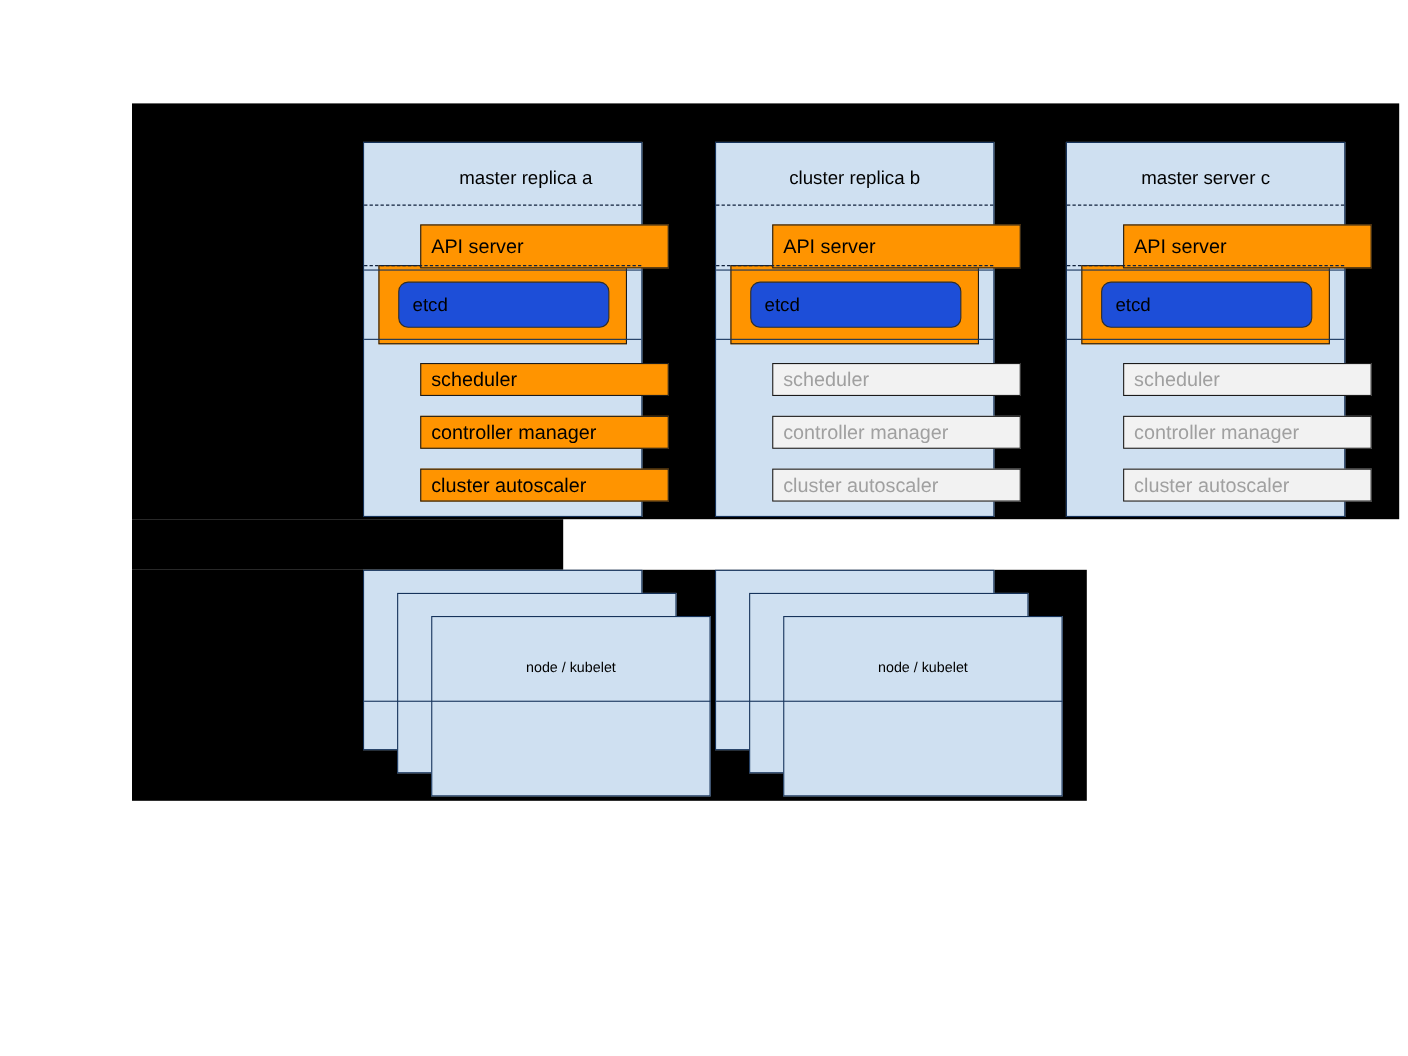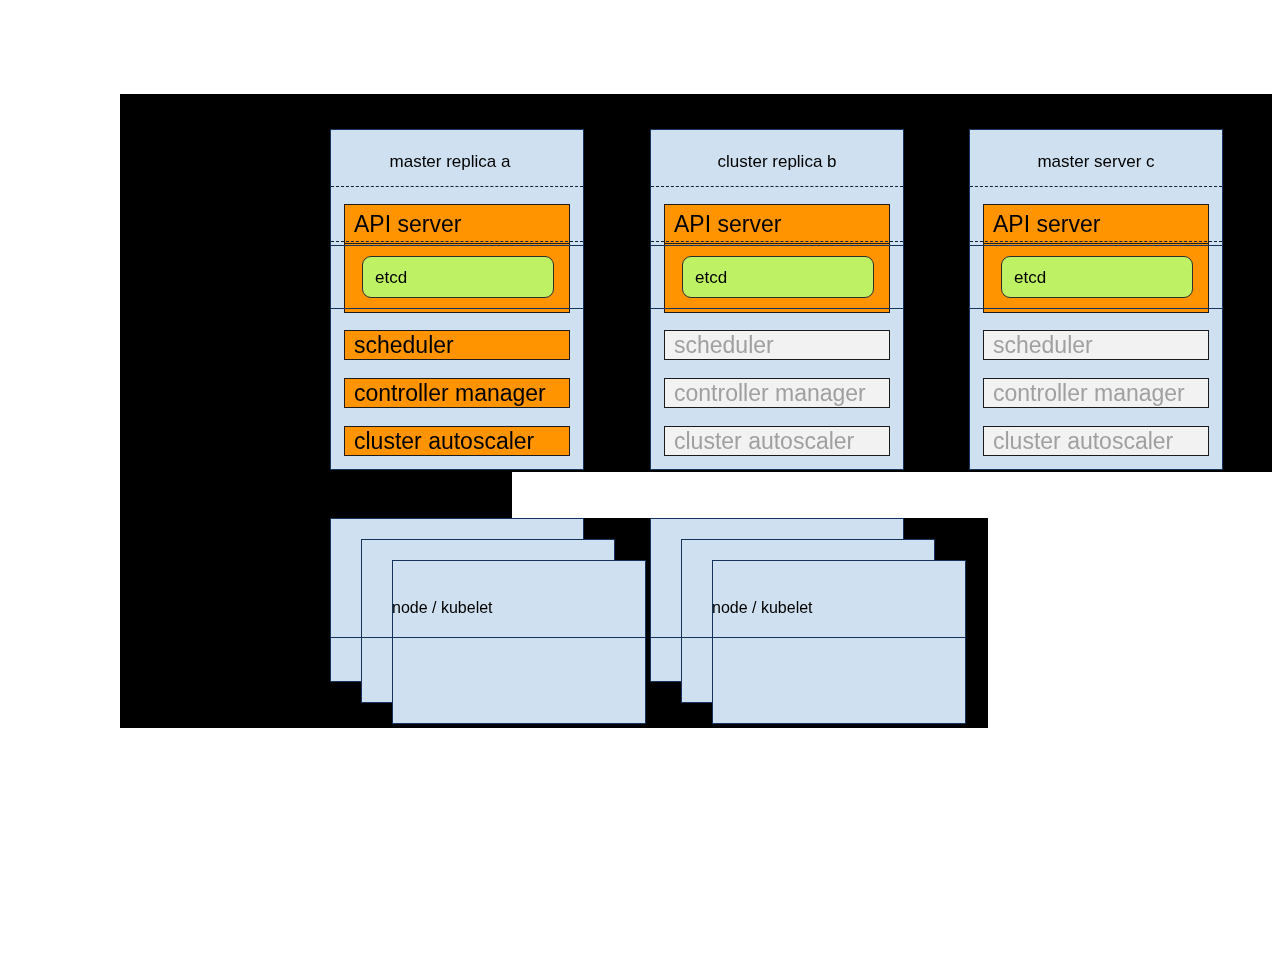--- a/index.html
+++ b/index.html
@@ -46,23 +46,24 @@
     line-height: 1;
   }
 
   
   .comp {
     position: absolute;
     box-sizing: border-box;
     border: 1px solid #1b1b1b;
     display: flex;
     align-items: center;
-    font-size: 23px;
+    font-size: 18px;
     line-height: 1;
     padding-left: 9px;
+    margin-left: 38px;
   }
   .comp.active {
     background: #ff9400;
     color: #000000;
   }
   .comp.inactive {
     background: #f2f2f2;
     color: #a0a0a0;
   }
 
@@ -73,21 +74,21 @@
     border: 1px solid #1b1b1b;
     background: #ff9400;
   }
 
   
   .etcd {
     position: absolute;
     box-sizing: border-box;
     border: 1px solid #2d2d2d;
     border-radius: 9px;
-    background: #bef264;
+    background: #1d4ed8;
     display: flex;
     align-items: center;
     font-size: 17px;
     color: #000000;
     padding-left: 12px;
     line-height: 1;
   }
 
   
   .dashline {
@@ -106,36 +107,37 @@
   .nodecard {
     position: absolute;
     box-sizing: border-box;
     border: 1px solid #16335b;
     background: #cfe0f1;
   }
   .nodelabel {
     position: absolute;
     left: 0;
     right: 0;
-    font-size: 16px;
+    text-align: center;
+    font-size: 13px;
     color: #000000;
     line-height: 1;
   }
 </style>
 </head>
 <body>
 
 <div id="canvas">
 
   <div class="plate" style="left:120px; top:94px; width:1152px; height:378px;"></div>
   <div class="plate" style="left:120px; top:472px; width:392px; height:46px;"></div>
   <div class="plate" style="left:120px; top:518px; width:868px; height:210px;"></div>
 
   <div class="box replica" style="left:330px; top:129px; width:254px; height:341px;"></div>
-  <div class="replica-title" style="left:330px; top:153px; width:240px;">master replica a</div>
+  <div class="replica-title" style="left:330px; top:153px; width:240px;padding-left:28px;">master replica a</div>
   <div class="dashline" style="left:331px; top:186px; width:252px;"></div>
 
   <div class="apiband" style="left:344px; top:241px; width:226px; height:72px;"></div>
   <div class="solidline" style="left:331px; top:245px; width:252px;"></div>
   <div class="solidline" style="left:331px; top:308px; width:252px;"></div>
   <div class="comp active" style="left:344px; top:204px; width:226px; height:40px;">API server</div>
   <div class="dashline" style="left:331px; top:241px; width:252px;"></div>
   <div class="etcd" style="left:362px; top:256px; width:192px; height:42px;">etcd</div>
 
   <div class="comp active" style="left:344px; top:330px; width:226px; height:30px;">scheduler</div>

